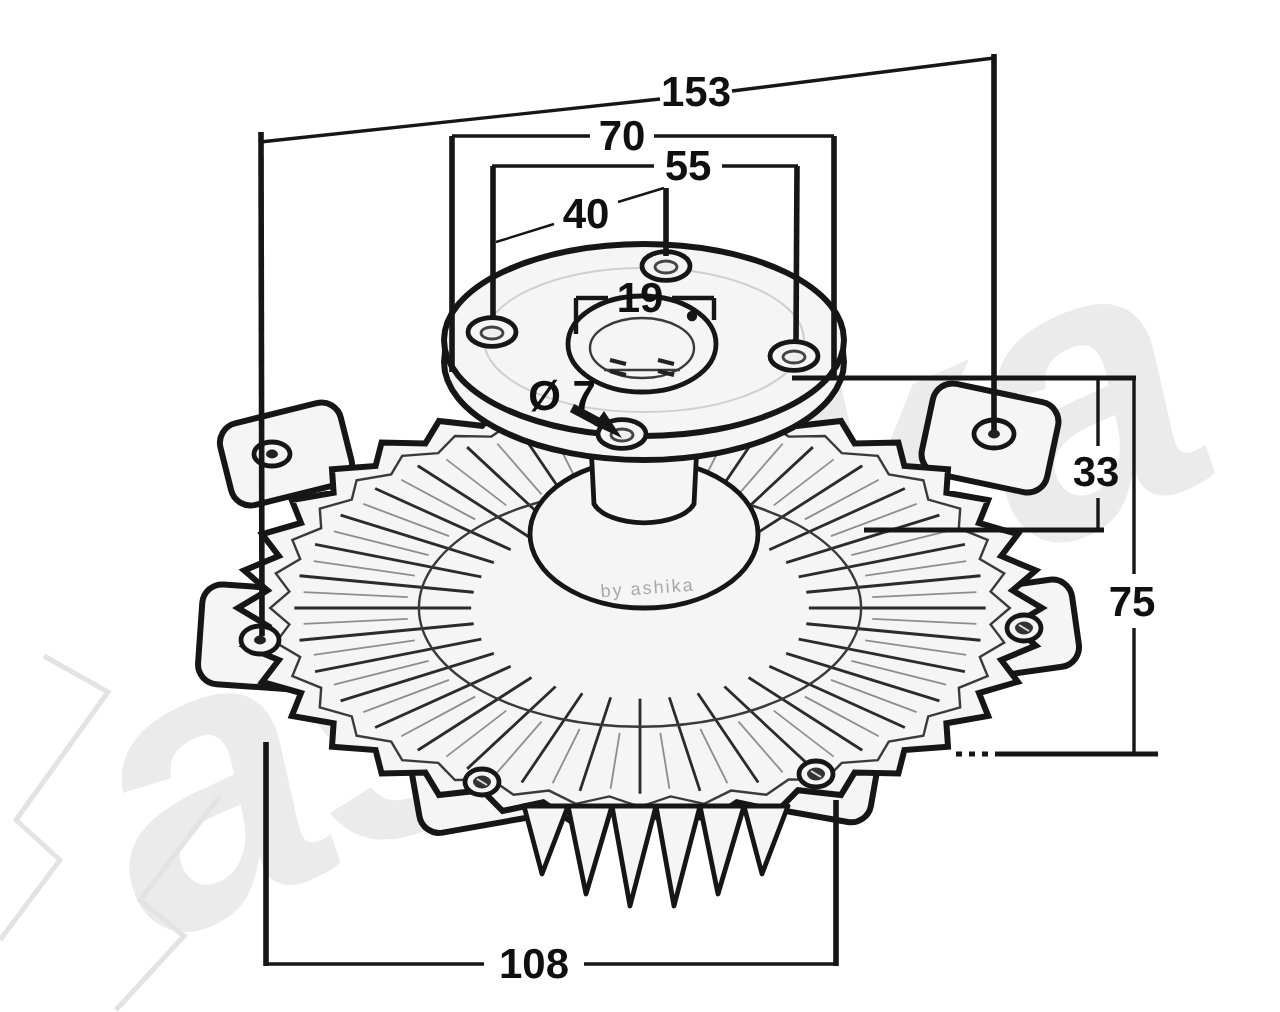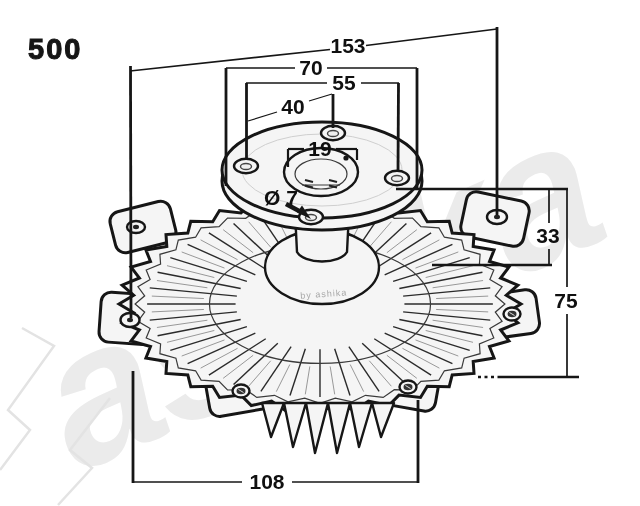--- a/index.html
+++ b/index.html
@@ -25,21 +25,20 @@
           font-style:italic;fill:#ebebeb;text-anchor:middle;letter-spacing:-4px;}
   .wm-small{font-family:"Liberation Sans",sans-serif;font-size:9px;fill:#a8a8a8;
             text-anchor:middle;letter-spacing:1px;}
   .wm-line{stroke:#e3e3e3;stroke-width:2.5;fill:none;}
 </style>
 </head>
 <body>
 
 <div class="stage">
 
-  <div class="part-number">500</div>
 
   <svg width="640" height="506" viewBox="0 0 640 506">
 
     <g>
       <text class="wm-big" x="320" y="360" transform="rotate(-24 320 300)">ashika</text>
       <polyline class="wm-line" points="0,470 30,430 8,410 54,346 22,328"></polyline>
       <polyline class="wm-line" points="58,505 92,468 70,450 110,398"></polyline>
     </g>
 
     <g id="part-gen">

